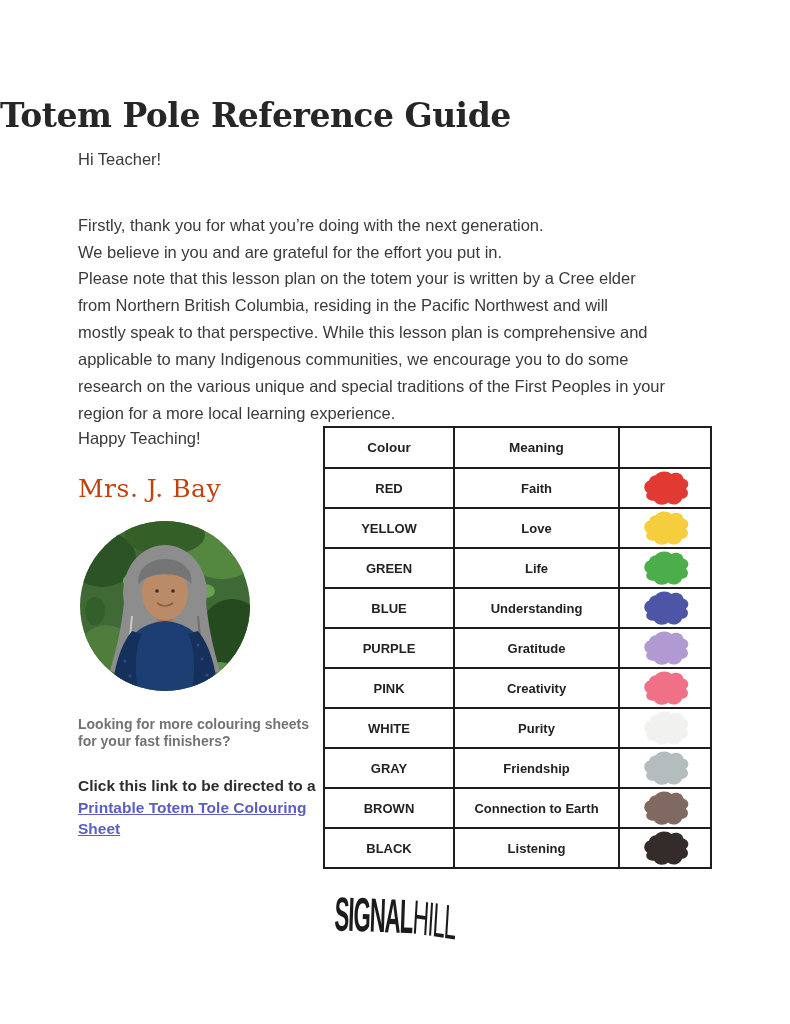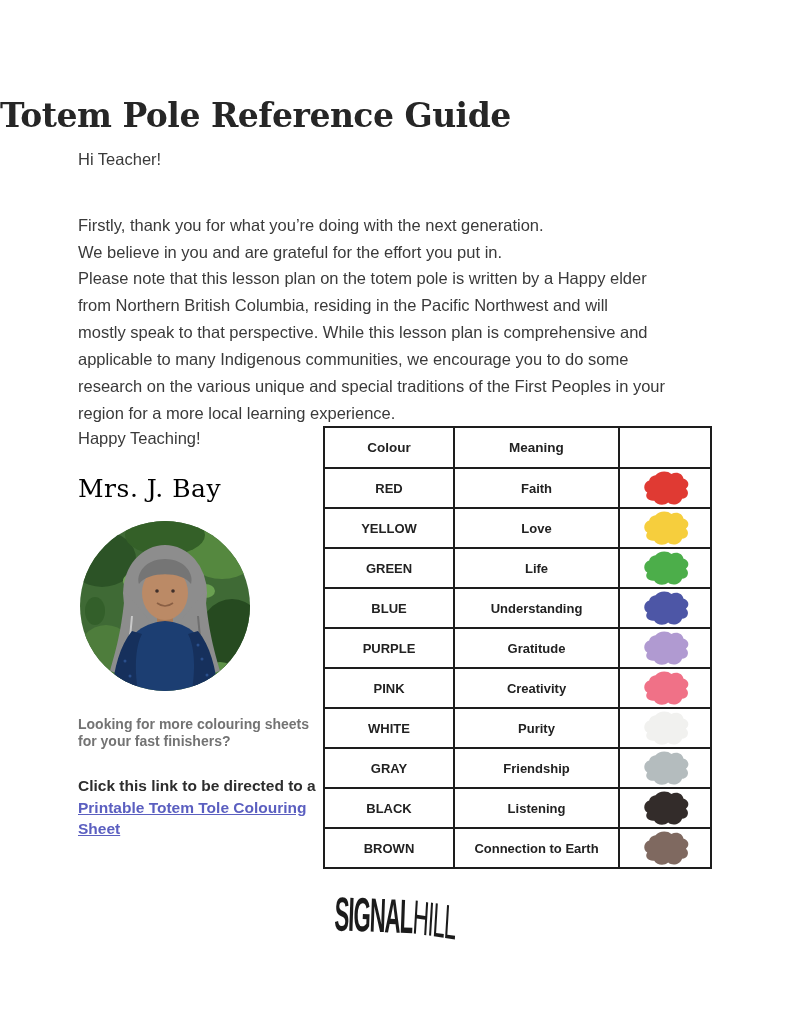--- a/index.html
+++ b/index.html
@@ -22,21 +22,21 @@
     color:#262626;
   }
   .greeting{position:absolute;left:78px;top:150px;font-size:16.5px;}
   .para{position:absolute;left:78px;font-size:16.5px;line-height:27px;}
   .para1{top:212px;}
   .para2{top:265px;}
   .closing{position:absolute;left:78px;top:429px;font-size:16.5px;}
   .signature{
     position:absolute;left:78px;top:474px;
     font-family:"DejaVu Serif",serif;
-    font-size:25px;color:#000000;letter-spacing:0.5px;
+    font-size:25px;color:#c2410c;letter-spacing:0.5px;
   }
   .photo{
     position:absolute;left:80px;top:521px;
     width:170px;height:170px;border-radius:50%;overflow:hidden;
   }
   .photo svg{display:block;}
   .promo-question{
     position:absolute;left:78px;top:716px;width:248px;
     font-weight:700;font-size:14px;line-height:17px;color:#737373;
   }
@@ -93,21 +93,21 @@
   <h1 class="doc-title">Totem Pole Reference Guide</h1>
 
   <div class="greeting">Hi Teacher!</div>
 
   <div class="para para1">
     <div>Firstly, thank you for what you’re doing with the next generation.</div>
     <div>We believe in you and are grateful for the effort you put in.</div>
   </div>
 
   <div class="para para2">
-    <div>Please note that this lesson plan on the totem pole is written by a Happy elder</div>
+    <div>Please note that this lesson plan on the totem your is written by a Cree elder</div>
     <div>from Northern British Columbia, residing in the Pacific Northwest and will</div>
     <div>mostly speak to that perspective. While this lesson plan is comprehensive and</div>
     <div>applicable to many Indigenous communities, we encourage you to do some</div>
     <div>research on the various unique and special traditions of the First Peoples in your</div>
     <div>region for a more local learning experience.</div>
   </div>
 
   <div class="closing">Happy Teaching!</div>
 
   <div class="signature">Mrs. J. Bay</div>
@@ -240,34 +240,34 @@
       <tr>
         <td>GRAY</td>
         <td>Friendship</td>
         <td>
               <svg class="blob-svg" viewBox="0 0 80 60">
                 <use href="#blob" fill="#b4bcbe"></use>
               </svg>
             </td>
       </tr>
       <tr>
+        <td>BROWN</td>
+        <td>Connection to Earth</td>
+        <td>
+              <svg class="blob-svg" viewBox="0 0 80 60">
+                <use href="#blob" fill="#7f6960"></use>
+              </svg>
+            </td>
+      </tr>
+      <tr>
         <td>BLACK</td>
         <td>Listening</td>
         <td>
               <svg class="blob-svg" viewBox="0 0 80 60">
                 <use href="#blob" fill="#332c2a"></use>
-              </svg>
-            </td>
-      </tr>
-      <tr>
-        <td>BROWN</td>
-        <td>Connection to Earth</td>
-        <td>
-              <svg class="blob-svg" viewBox="0 0 80 60">
-                <use href="#blob" fill="#7f6960"></use>
               </svg>
             </td>
       </tr>
     </tbody>
       </table>
   </div>
 
   <div class="logo">
     <div class="logo-inner">
       <span class="logo-left">SIGNAL</span><span class="logo-right">HILL</span>

